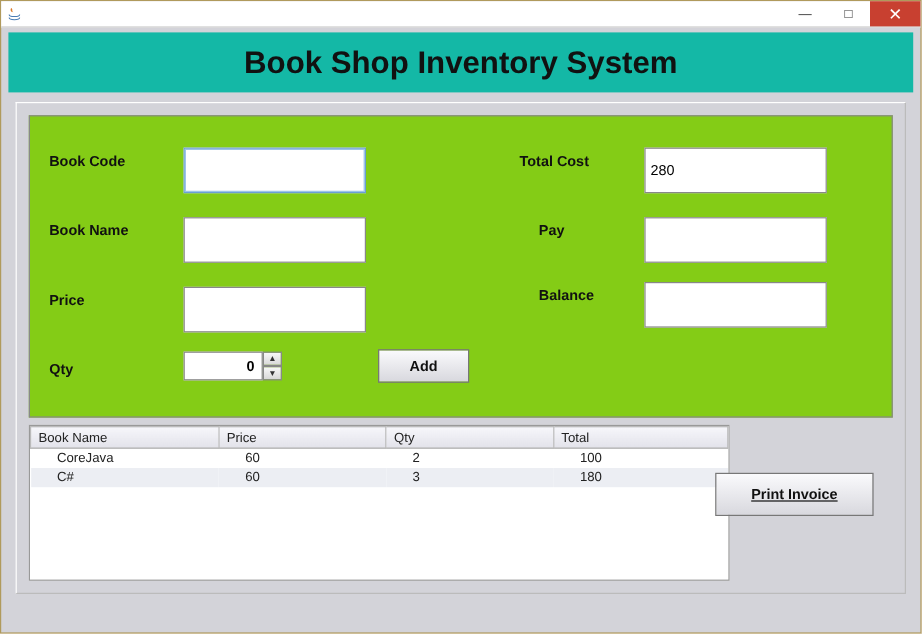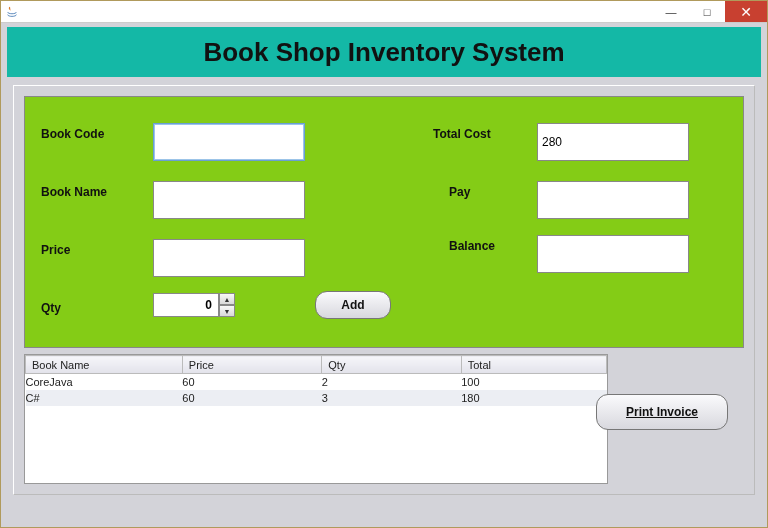--- a/index.html
+++ b/index.html
@@ -104,21 +104,21 @@
     background: linear-gradient(#f8f8f8,#d8d8d8);
     border:1px solid #888;
     font-size:7px;
     display:flex;align-items:center;justify-content:center;
     color:#333;
   }
   .jbtn {
     position:absolute;
     background: linear-gradient(#fafafc,#d8d8de);
     border:1px solid #777;
-    border-radius:12px;
+    border-radius:0;
     font-size:12px;
     font-weight:bold;
     display:flex;align-items:center;justify-content:center;
     color:#111;
   }
   .table-wrap {
     margin: 4px 146px 10px 10px;
     height: 130px;
     border:1px solid #999;
     background:#fff;
@@ -129,21 +129,21 @@
   .jtable th {
     text-align:left;
     font-weight:normal;
     background: linear-gradient(#f6f6fa,#e2e2ea);
     border:1px solid #bbb;
     padding:2px 6px;
     height:18px;
     color:#222;
   }
   .jtable td {
-    padding:1px 0;
+    padding:1px 22px;
     border:0;
     height:16px;
     color:#222;
   }
   .jtable tr.odd td { background:#fff; }
   .jtable tr.even td { background:#eceef3; }
   .bottom-area { position:relative; }
 </style>
 </head>
 <body>

